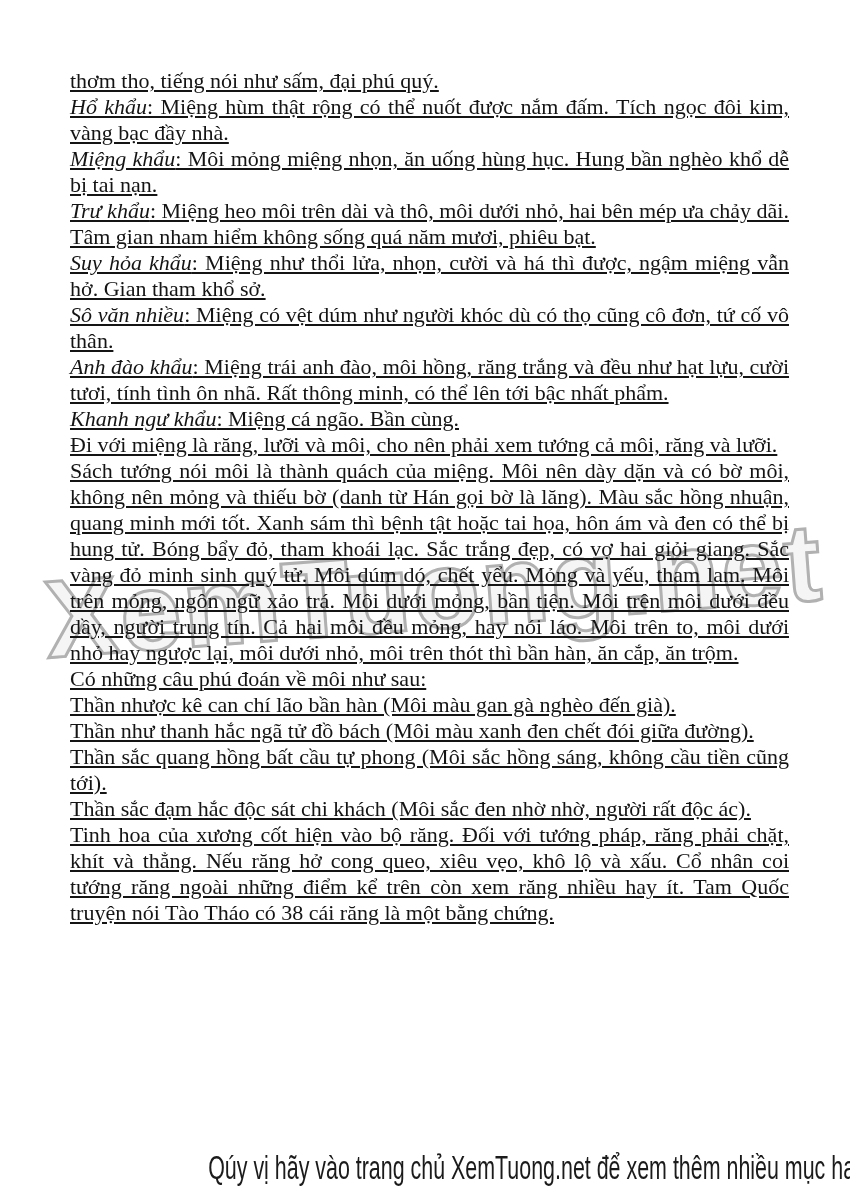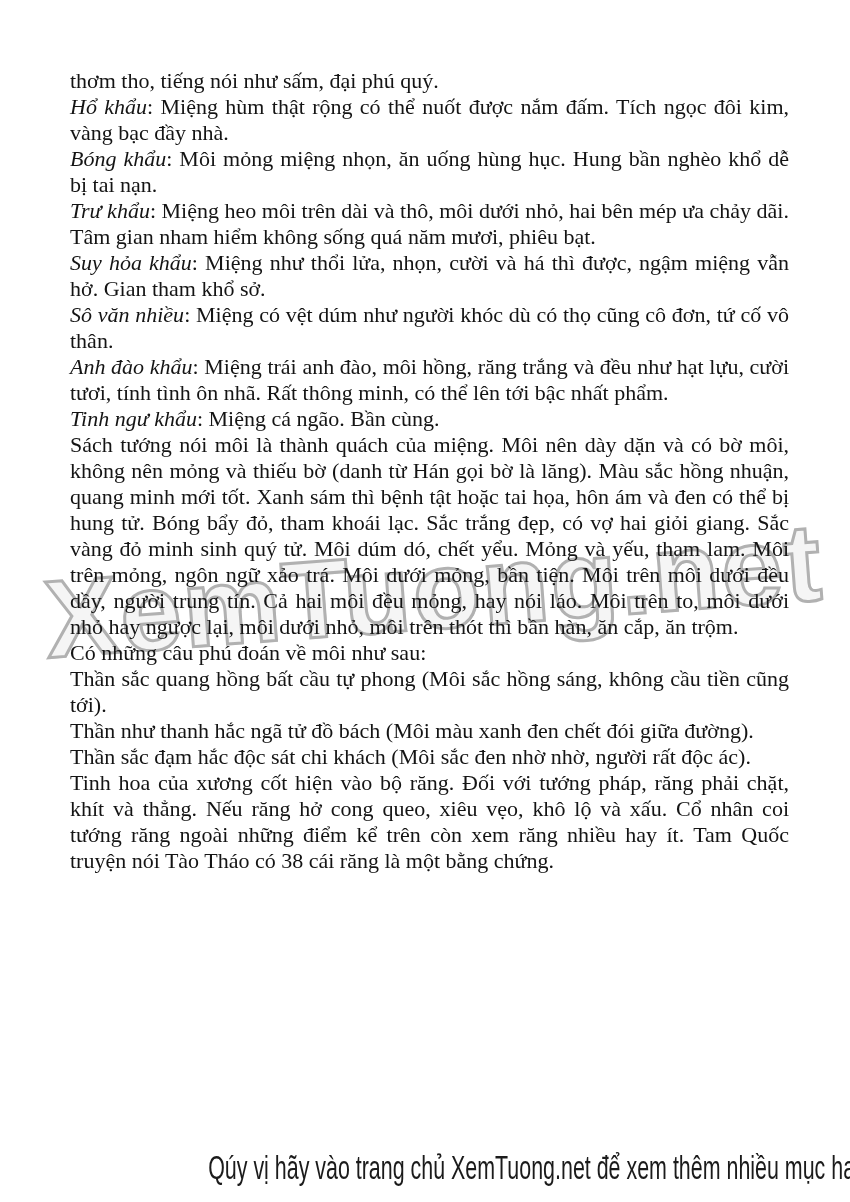--- a/index.html
+++ b/index.html
@@ -38,20 +38,21 @@
     z-index: 1;
     font-family: "Liberation Serif", "DejaVu Serif", serif;
     font-size: 22px;
     line-height: 26px;
     color: #141414;
     text-align: justify;
   }
   .content p {
     margin: 0;
     padding: 0;
+    text-decoration: underline;
   }
   .content .term {
     font-style: italic;
   }
   .footer {
     position: absolute;
     left: 0;
     top: 1148px;
     width: 850px;
     z-index: 1;
@@ -69,29 +70,31 @@
   }
 </style>
 </head>
 <body>
 
 <div class="watermark">XemTuong.net</div>
 
 <div class="content" id="content">
     <p>thơm tho, tiếng nói như sấm, đại phú quý.</p>
     <p><span class="term">Hổ khẩu</span>: Miệng hùm thật rộng có thể nuốt được nắm đấm. Tích ngọc đôi kim, vàng bạc đầy nhà.</p>
-    <p><span class="term">Bóng khẩu</span>: Môi mỏng miệng nhọn, ăn uống hùng hục. Hung bần nghèo khổ dễ bị tai nạn.</p>
+    <p><span class="term">Miệng khẩu</span>: Môi mỏng miệng nhọn, ăn uống hùng hục. Hung bần nghèo khổ dễ bị tai nạn.</p>
     <p><span class="term">Trư khẩu</span>: Miệng heo môi trên dài và thô, môi dưới nhỏ, hai bên mép ưa chảy dãi. Tâm gian nham hiểm không sống quá năm mươi, phiêu bạt.</p>
     <p><span class="term">Suy hỏa khẩu</span>: Miệng như thổi lửa, nhọn, cười và há thì được, ngậm miệng vẫn hở. Gian tham khổ sở.</p>
     <p><span class="term">Sô văn nhiều</span>: Miệng có vệt dúm như người khóc dù có thọ cũng cô đơn, tứ cố vô thân.</p>
     <p><span class="term">Anh đào khẩu</span>: Miệng trái anh đào, môi hồng, răng trắng và đều như hạt lựu, cười tươi, tính tình ôn nhã. Rất thông minh, có thể lên tới bậc nhất phẩm.</p>
-    <p><span class="term">Tinh ngư khẩu</span>: Miệng cá ngão. Bần cùng.</p>
+    <p><span class="term">Khanh ngư khẩu</span>: Miệng cá ngão. Bần cùng.</p>
+    <p>Đi với miệng là răng, lưỡi và môi, cho nên phải xem tướng cả môi, răng và lưỡi.</p>
     <p>Sách tướng nói môi là thành quách của miệng. Môi nên dày dặn và có bờ môi, không nên mỏng và thiếu bờ (danh từ Hán gọi bờ là lăng). Màu sắc hồng nhuận, quang minh mới tốt. Xanh sám thì bệnh tật hoặc tai họa, hôn ám và đen có thể bị hung tử. Bóng bẩy đỏ, tham khoái lạc. Sắc trắng đẹp, có vợ hai giỏi giang. Sắc vàng đỏ minh sinh quý tử. Môi dúm dó, chết yểu. Mỏng và yếu, tham lam. Môi trên mỏng, ngôn ngữ xảo trá. Môi dưới mỏng, bần tiện. Môi trên môi dưới đều dầy, người trung tín. Cả hai môi đều mỏng, hay nói láo. Môi trên to, môi dưới nhỏ hay ngược lại, môi dưới nhỏ, môi trên thót thì bần hàn, ăn cắp, ăn trộm.</p>
     <p>Có những câu phú đoán về môi như sau:</p>
+    <p>Thần nhược kê can chí lão bần hàn (Môi màu gan gà nghèo đến già).</p>
+    <p>Thần như thanh hắc ngã tử đồ bách (Môi màu xanh đen chết đói giữa đường).</p>
     <p>Thần sắc quang hồng bất cầu tự phong (Môi sắc hồng sáng, không cầu tiền cũng tới).</p>
-    <p>Thần như thanh hắc ngã tử đồ bách (Môi màu xanh đen chết đói giữa đường).</p>
     <p>Thần sắc đạm hắc độc sát chi khách (Môi sắc đen nhờ nhờ, người rất độc ác).</p>
     <p>Tinh hoa của xương cốt hiện vào bộ răng. Đối với tướng pháp, răng phải chặt, khít và thẳng. Nếu răng hở cong queo, xiêu vẹo, khô lộ và xấu. Cổ nhân coi tướng răng ngoài những điểm kể trên còn xem răng nhiều hay ít. Tam Quốc truyện nói Tào Tháo có 38 cái răng là một bằng chứng.</p>
   </div>
 
 <div class="footer">
   <span class="footer-inner">Qúy vị hãy vào trang chủ XemTuong.net để xem thêm nhiều mục hay khác</span>
 </div>
 
 </body></html>

